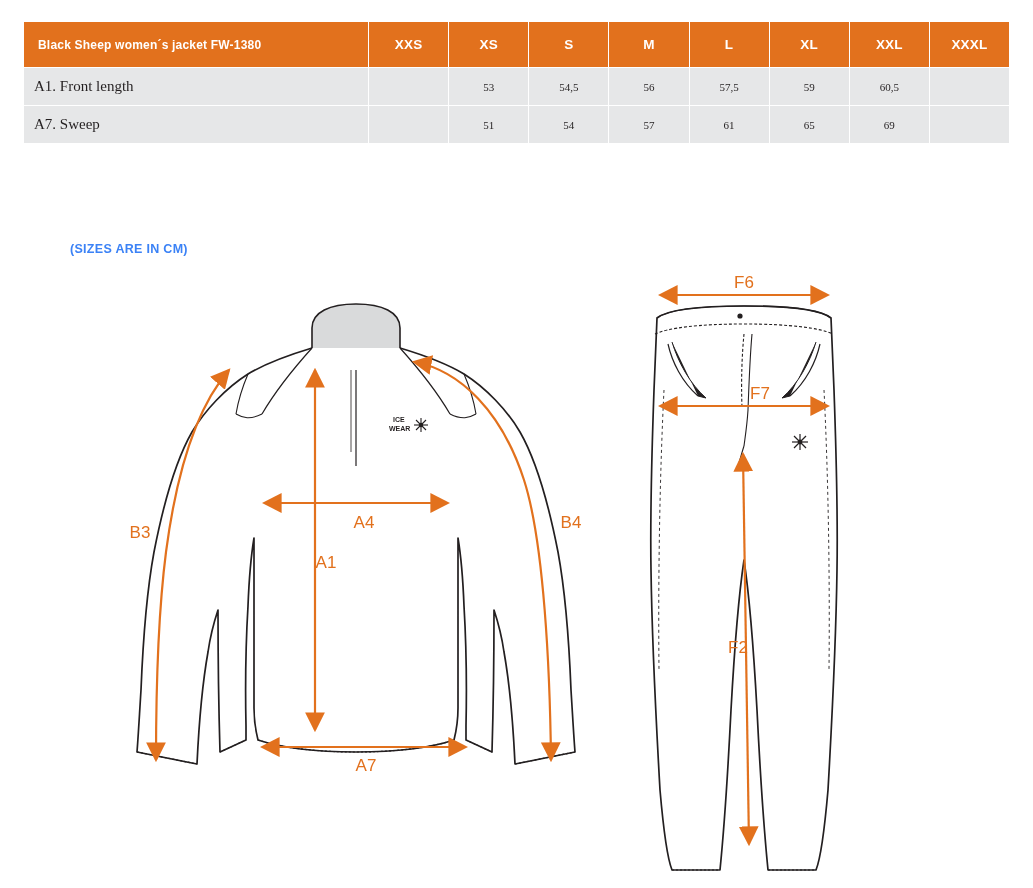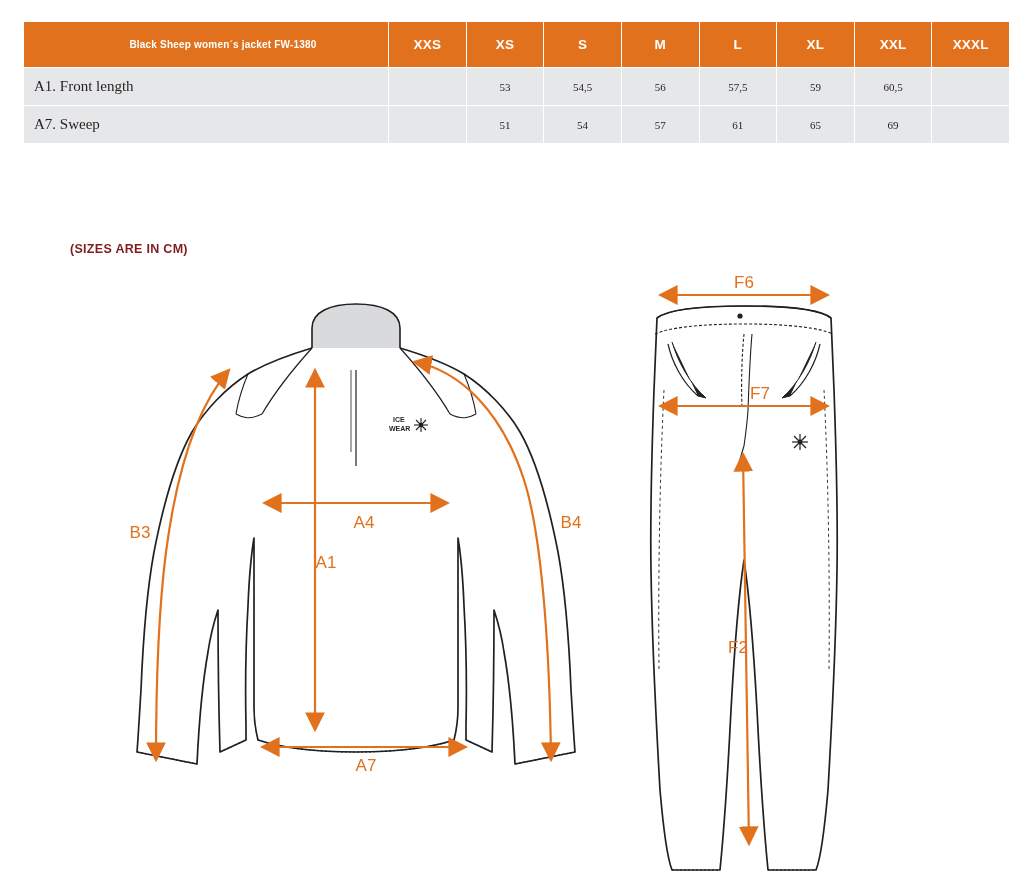--- a/index.html
+++ b/index.html
@@ -39,23 +39,23 @@
   }
   table.size-table thead th {
     background: #e2711d;
     color: #ffffff;
     font-weight: bold;
     font-size: 13.5px;
     height: 45px;
     letter-spacing: .2px;
   }
   table.size-table thead th.label-head {
-    text-align: center;
-    padding-left: 34px;
-    font-size: 10px;
+    text-align: left;
+    padding-left: 14px;
+    font-size: 12px;
     width: 330px;
   }
   table.size-table tbody td {
     background: #e6e7e8;
     color: #231f20;
     font-family: "Liberation Serif", serif;
     font-size: 11px;
   }
   table.size-table tbody td.row-label {
     text-align: left;
@@ -63,21 +63,21 @@
     font-size: 15px;
   }
   table.size-table tbody td.empty {
     background: #e6e7e8;
   }
 
   #sizes-note {
     position: absolute;
     left: 70px;
     top: 242px;
-    color: #7f1d1d;
+    color: #3b82f6;
     font-size: 12.5px;
     font-weight: bold;
     letter-spacing: .3px;
   }
 
   
   #drawings {
     position: absolute;
     left: 0;
     top: 270px;

